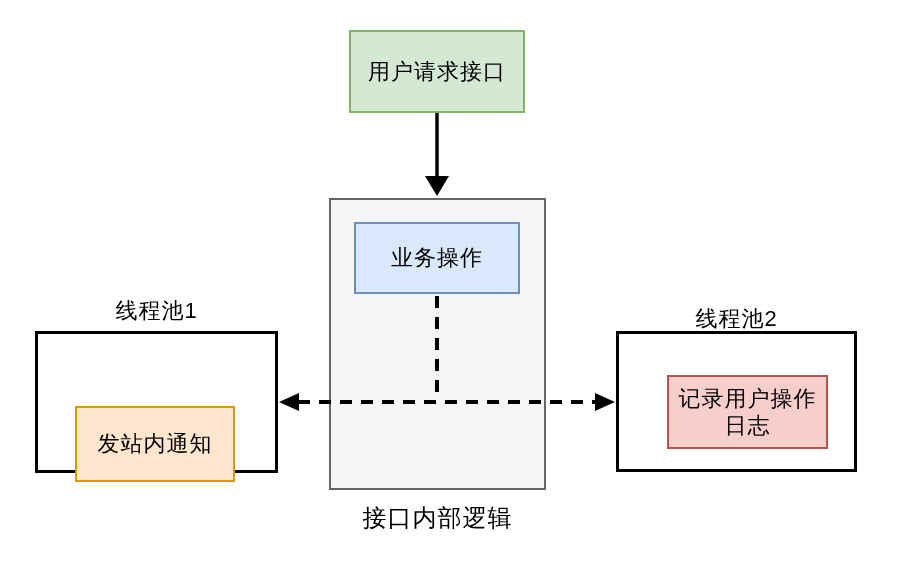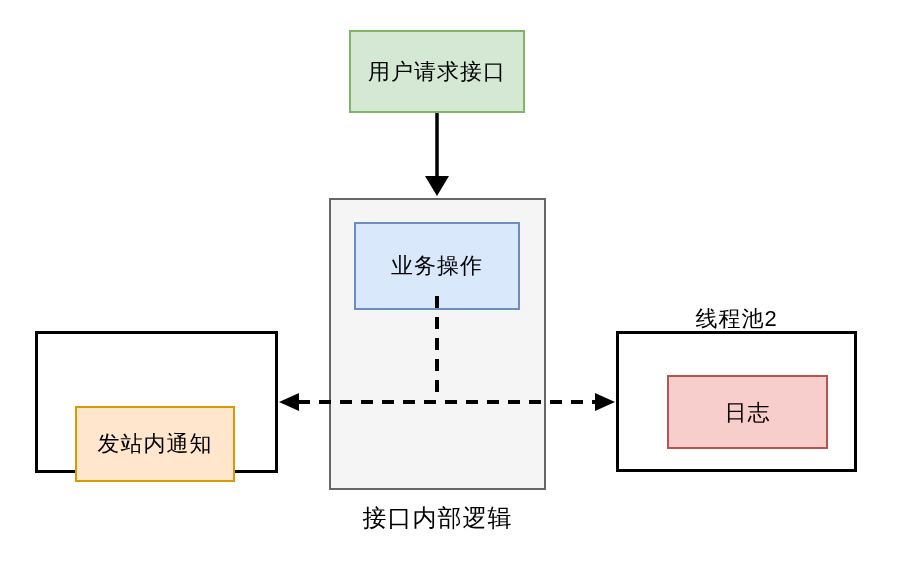--- a/index.html
+++ b/index.html
@@ -32,21 +32,21 @@
     left: 349px; top: 30px; width: 176px; height: 83px;
     background: var(--green-fill); border: 2px solid var(--green-border);
   }
   .container-box {
     position: absolute;
     left: 329px; top: 198px; width: 217px; height: 292px;
     background: var(--container-fill);
     border: 2px solid var(--container-border);
   }
   .node-business-op {
-    left: 354px; top: 222px; width: 166px; height: 88px;
+    left: 354px; top: 222px; width: 166px; height: 72px;
     background: var(--blue-fill); border: 2px solid var(--blue-border);
   }
   .pool-box {
     position: absolute;
     background: #ffffff;
     border: 3px solid var(--pool-border);
   }
   .pool-box-1 { left: 35px;  top: 331px; width: 243px; height: 142px; }
   .pool-box-2 { left: 616px; top: 331px; width: 241px; height: 141px; }
   .node-send-notification {
@@ -82,26 +82,28 @@
 <body>
 
 <div class="canvas">
 
   <div class="container-box"></div>
 
   <div class="node node-user-request">用户请求接口</div>
 
   <div class="node node-business-op">业务操作</div>
 
+  <div class="float-label pool-label-1">线程池1</div>
   <div class="pool-box pool-box-1"></div>
   <div class="node node-send-notification">发站内通知</div>
 
   <div class="float-label pool-label-2">线程池2</div>
   <div class="pool-box pool-box-2"></div>
   <div class="node node-log">
+    <span>记录用户操作</span>
     <span>日志</span>
   </div>
 
   <div class="float-label container-label">接口内部逻辑</div>
 
   <svg class="connectors" viewBox="0 0 912 572" xmlns="http://www.w3.org/2000/svg">
 
     <g>
       <line class="conn-solid" x1="437" y1="113" x2="437" y2="178"></line>
       <polygon class="conn-head" points="437,196 425,176 449,176"></polygon>

